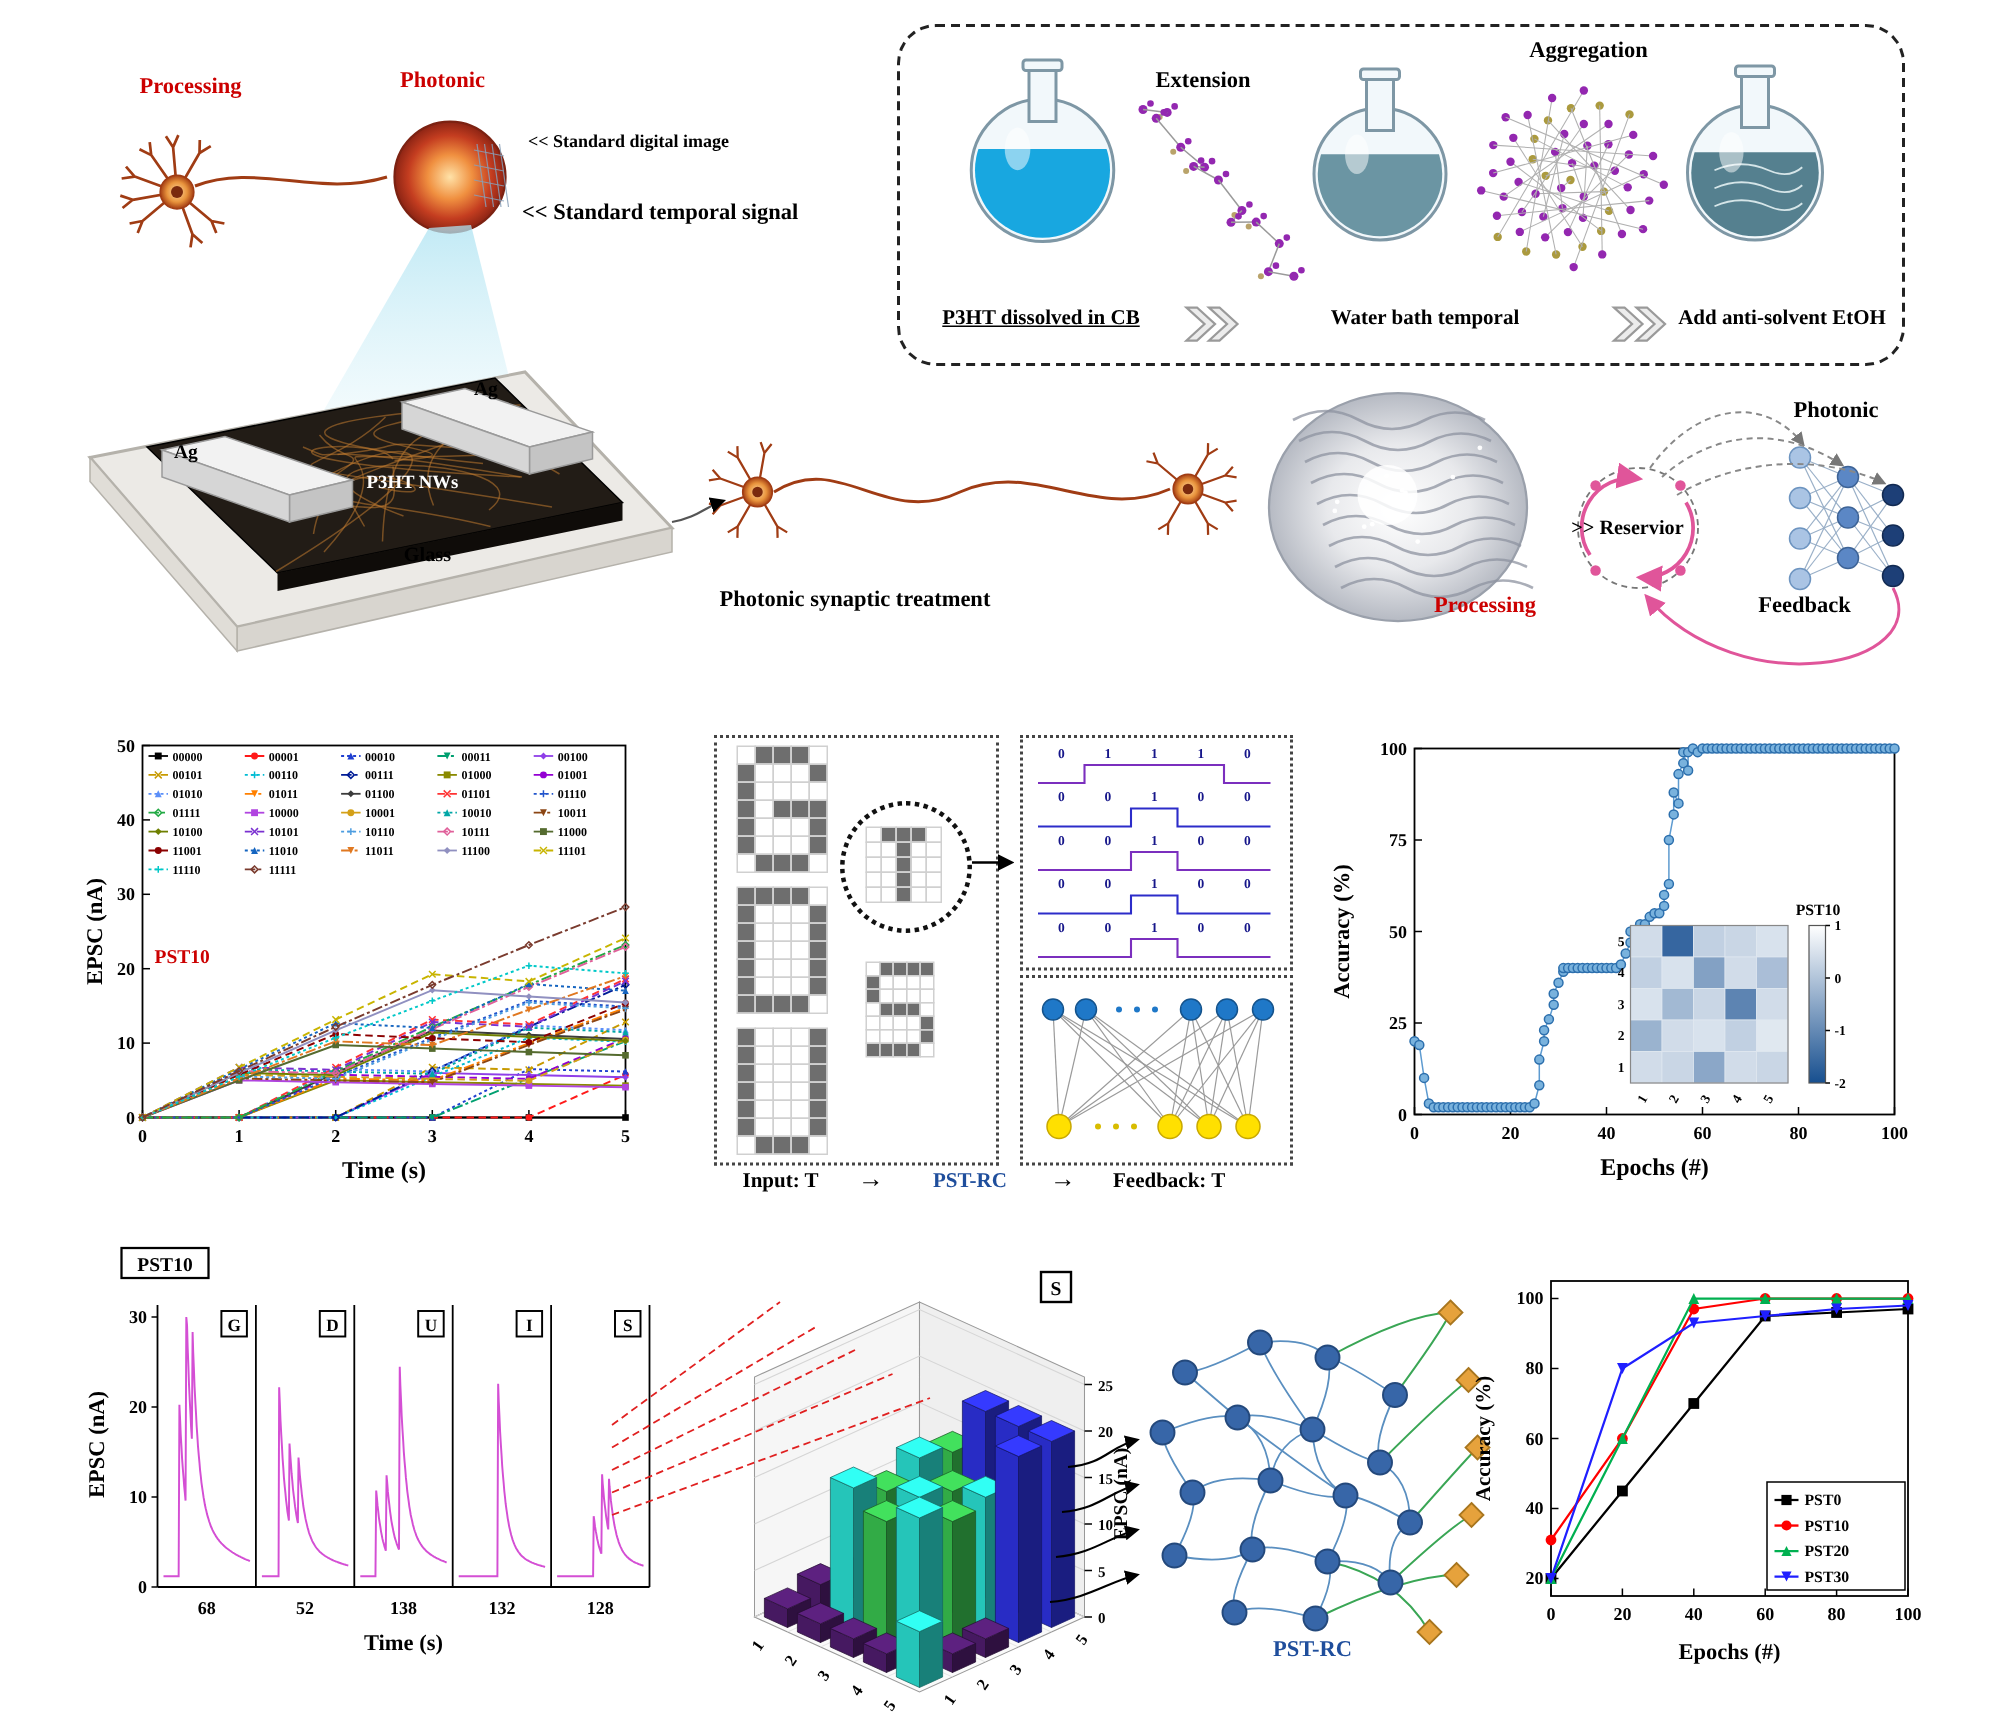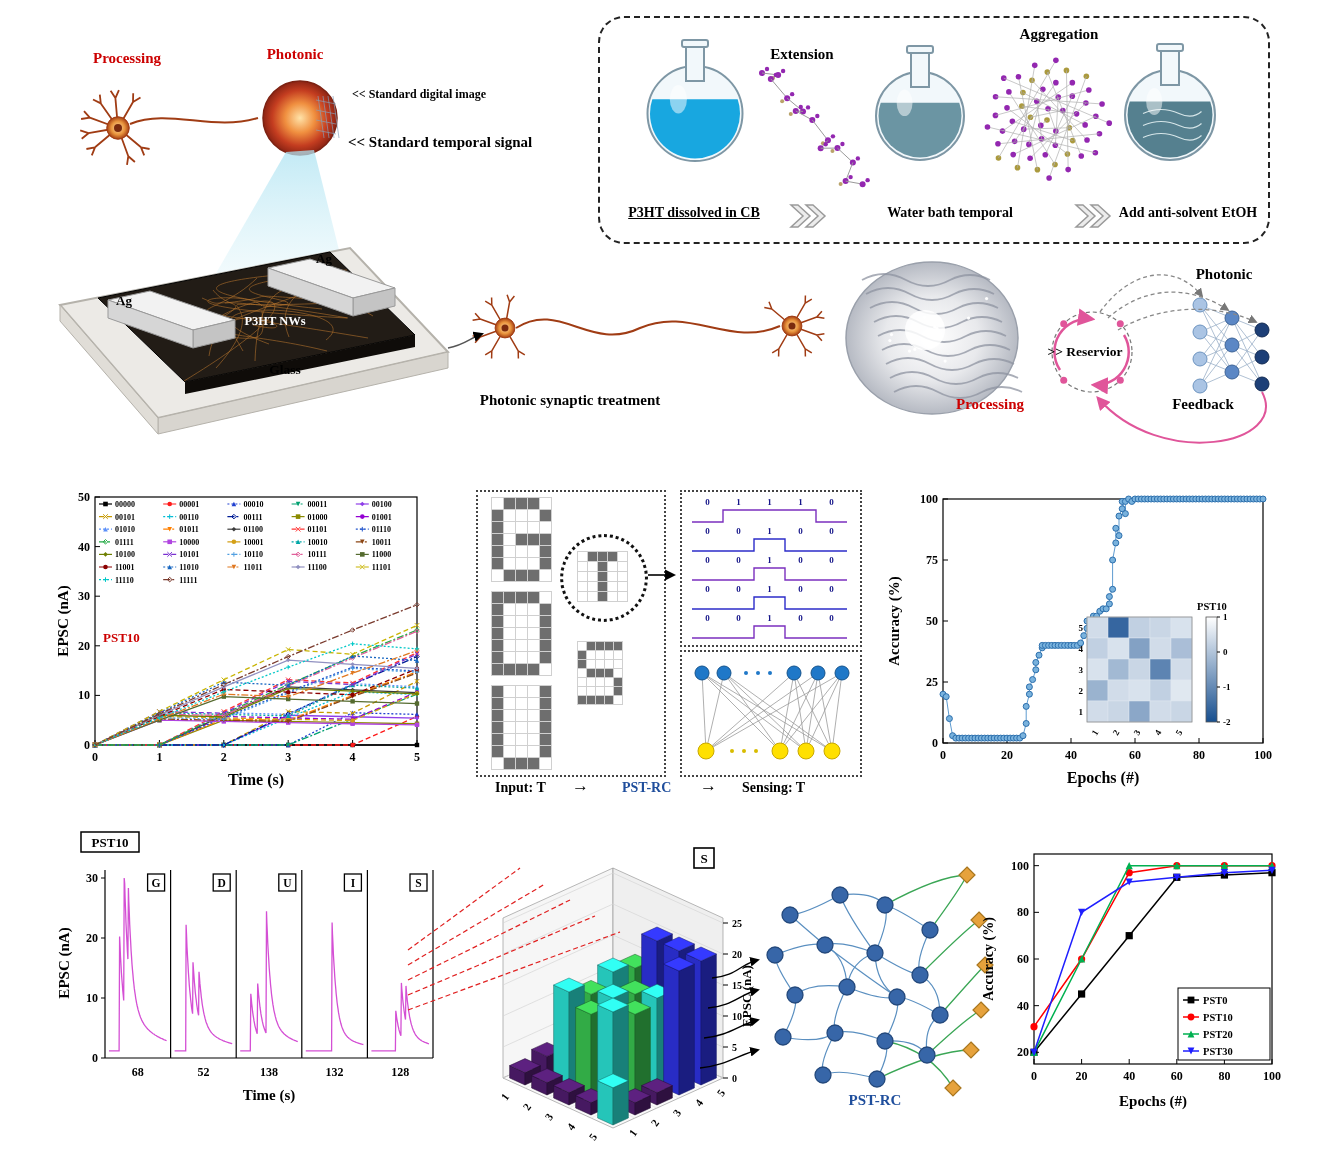--- a/index.html
+++ b/index.html
@@ -979,21 +979,21 @@
       <circle cx="148" cy="98" r="8" fill="#ffe000" stroke="#c8a800" stroke-width="1"></circle>
       <circle cx="48" cy="98" r="2" fill="#d8bc00"></circle>
       <circle cx="60" cy="98" r="2" fill="#d8bc00"></circle>
       <circle cx="72" cy="98" r="2" fill="#d8bc00"></circle>
     </svg>
 
   <div class="lbl" style="left:495px;top:780px;font-size:14px;">Input: T</div>
   <div class="arrowtxt" style="left:572px;top:776px;">→</div>
   <div class="lbl blue" style="left:622px;top:780px;font-size:14px;">PST-RC</div>
   <div class="arrowtxt" style="left:700px;top:776px;">→</div>
-  <div class="lbl" style="left:742px;top:780px;font-size:14px;">Sensing: T</div>
+  <div class="lbl" style="left:742px;top:780px;font-size:14px;">Feedback: T</div>
 
   <svg id="acc-chart" style="left:885px;top:487px" width="398" height="306">
       <rect x="58" y="12" width="320" height="244" fill="none" stroke="#000" stroke-width="1.2"></rect>
       <line x1="58" y1="256" x2="63" y2="256" stroke="#000"></line>
       <text x="53" y="260" font-size="12" font-family="Liberation Serif, DejaVu Serif, serif" font-weight="bold" fill="#000" text-anchor="end">0</text>
       <line x1="58" y1="195" x2="63" y2="195" stroke="#000"></line>
       <text x="53" y="199" font-size="12" font-family="Liberation Serif, DejaVu Serif, serif" font-weight="bold" fill="#000" text-anchor="end">25</text>
       <line x1="58" y1="134" x2="63" y2="134" stroke="#000"></line>
       <text x="53" y="138" font-size="12" font-family="Liberation Serif, DejaVu Serif, serif" font-weight="bold" fill="#000" text-anchor="end">50</text>
       <line x1="58" y1="73" x2="63" y2="73" stroke="#000"></line>

